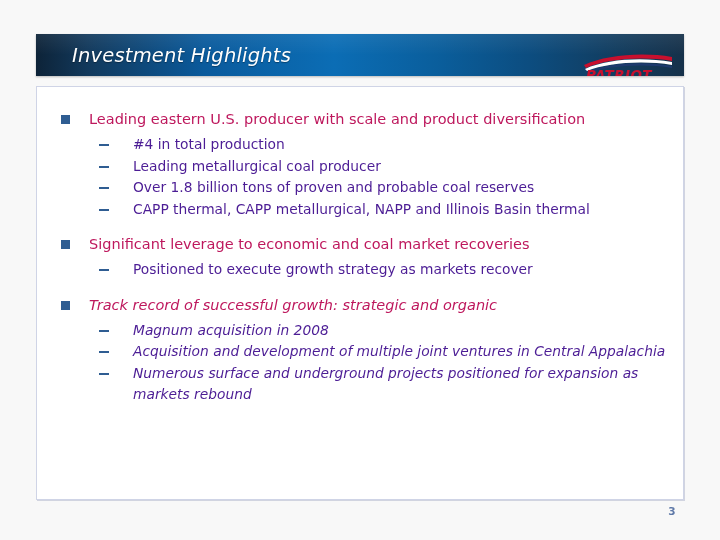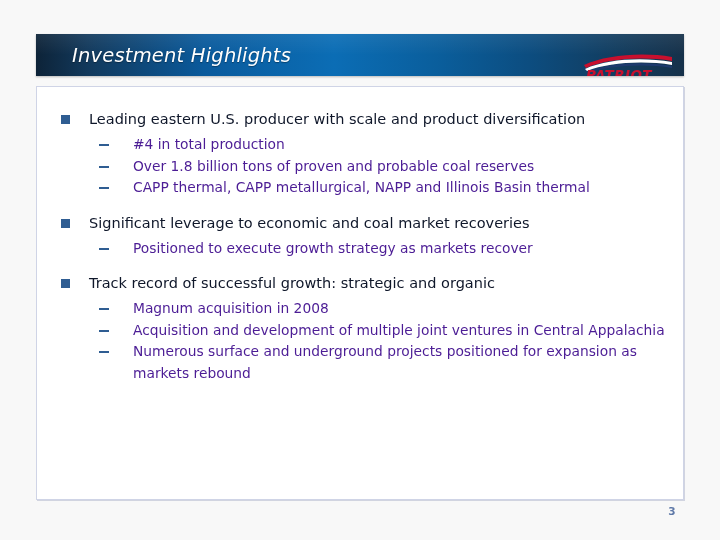--- a/index.html
+++ b/index.html
@@ -91,28 +91,28 @@
   }
 
   
   .bullet-list {
     position: absolute;
     left: 24px;
     top: 22px;
     right: 14px;
   }
   .group { margin-bottom: 14px; }
-  .group:last-child { margin-bottom: 0; }
+  .group:last-child { margin-bottom: 0; font-style: italic; }
 
   .level1 {
     position: relative;
     padding-left: 28px;
     font-size: 14.5px;
     line-height: 21px;
-    color: #0f172a;
+    color: #be185d;
     margin-bottom: 4px;
   }
   .sq-marker {
     position: absolute;
     left: 0;
     top: 6px;
     width: 9px;
     height: 9px;
     background: #2f5d92;
     display: block;
@@ -166,20 +166,21 @@
         <text x="40" y="35" font-family="'DejaVu Sans','Liberation Sans',sans-serif" font-size="7.5" font-weight="bold" font-style="italic" fill="#2d4d86" letter-spacing="1.1">COAL</text>
       </svg>
     </div>
   </div>
 
   <div class="content-frame">
     <div class="bullet-list" id="bullet-list">
         <div class="group">
           <div class="level1"><span class="sq-marker"></span><span>Leading eastern U.S. producer with scale and product diversification</span></div>
           <div class="level2"><span class="dash-marker"></span><span>#4 in total production</span></div>
+          <div class="level2"><span class="dash-marker"></span><span>Leading metallurgical coal producer</span></div>
           <div class="level2"><span class="dash-marker"></span><span>Over 1.8 billion tons of proven and probable coal reserves</span></div>
           <div class="level2"><span class="dash-marker"></span><span>CAPP thermal, CAPP metallurgical, NAPP and Illinois Basin thermal</span></div>
         </div>
         <div class="group">
           <div class="level1"><span class="sq-marker"></span><span>Significant leverage to economic and coal market recoveries</span></div>
           <div class="level2"><span class="dash-marker"></span><span>Positioned to execute growth strategy as markets recover</span></div>
         </div>
         <div class="group">
           <div class="level1"><span class="sq-marker"></span><span>Track record of successful growth: strategic and organic</span></div>
           <div class="level2"><span class="dash-marker"></span><span>Magnum acquisition in 2008</span></div>

